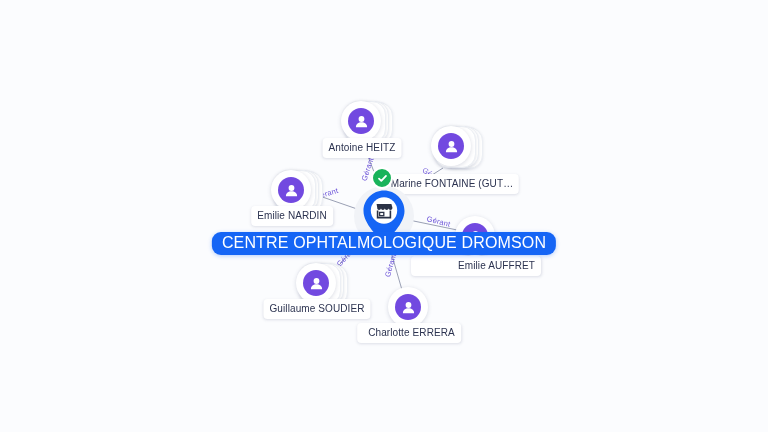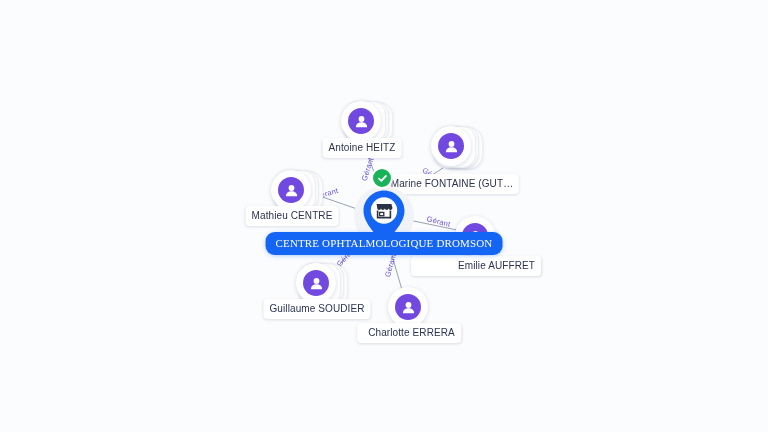--- a/index.html
+++ b/index.html
@@ -123,28 +123,27 @@
     align-items: center;
     justify-content: center;
   }
   .company-badge svg { display: block; }
 
   #company-label {
     position: absolute;
     transform: translateX(-50%);
     background: #1565f5;
     color: #ffffff;
-    font-size: 11px;
+    font-size: 16px;
     line-height: 14px;
     letter-spacing: 0.15px;
     padding: 4px 10px 5px 10px;
     border-radius: 9px;
     white-space: nowrap;
     box-shadow: 0 1px 4px rgba(21,101,245,0.30);
-    font-family: Liberation Serif, serif;
   }
 
   .edge-label {
     font-family: "Liberation Sans", sans-serif;
     font-size: 7.5px;
     fill: #6b52d8;
     letter-spacing: 0.2px;
   }
 </style>
 </head>
@@ -217,21 +216,21 @@
           <div class="avatar-main">
             <div class="avatar-disc" style="background:#7249e0">
               <svg width="15" height="15" viewBox="0 0 15 15" xmlns="http://www.w3.org/2000/svg">
                 <circle cx="7.5" cy="5" r="2.9" fill="#ffffff"></circle>
                 <path d="M1.9 13.2 C1.9 9.9 4.4 8.3 7.5 8.3 C10.6 8.3 13.1 9.9 13.1 13.2 Z" fill="#ffffff"></path>
               </svg>
             </div>
           </div>
         </div>
       </div>
-      <div class="node-label" style="left: 292px; top: 206px;">Mathieu CENTRE</div>
+      <div class="node-label" style="left: 292px; top: 206px;">Emilie NARDIN</div>
       <div class="person-node" style="left: 476px; top: 237px;">
         <div class="avatar-stack">
           <div class="avatar-main">
             <div class="avatar-disc" style="background:#7249e0">
               <svg width="15" height="15" viewBox="0 0 15 15" xmlns="http://www.w3.org/2000/svg">
                 <circle cx="7.5" cy="5" r="2.9" fill="#ffffff"></circle>
                 <path d="M1.9 13.2 C1.9 9.9 4.4 8.3 7.5 8.3 C10.6 8.3 13.1 9.9 13.1 13.2 Z" fill="#ffffff"></path>
               </svg>
             </div>
           </div>

